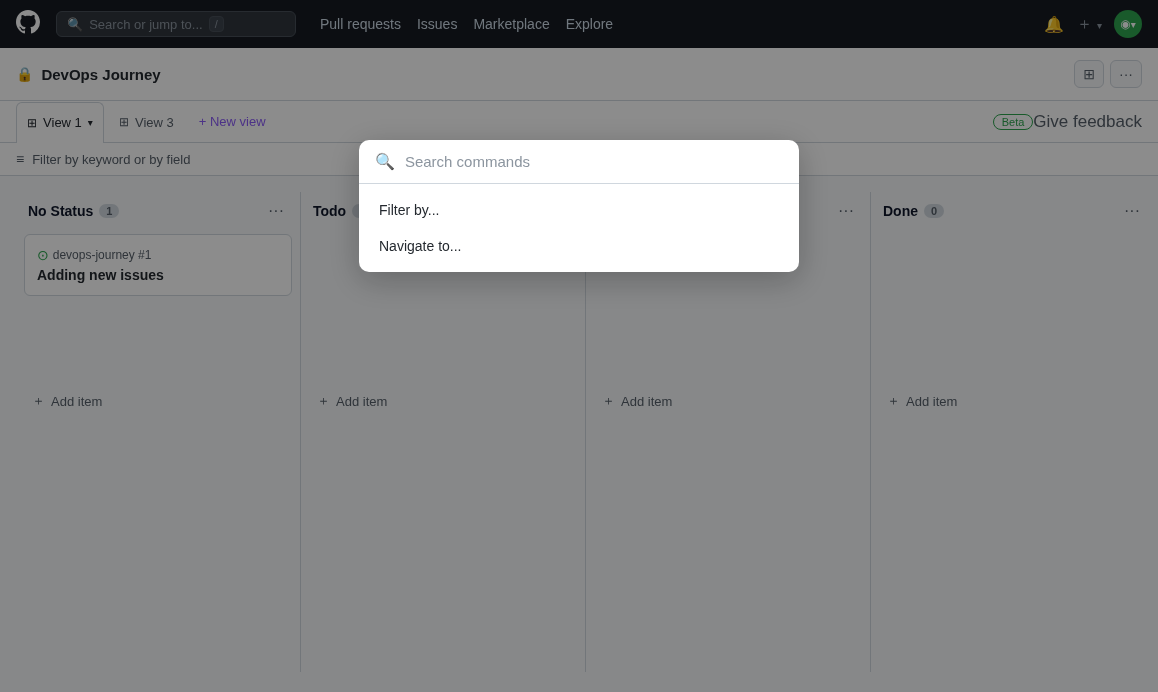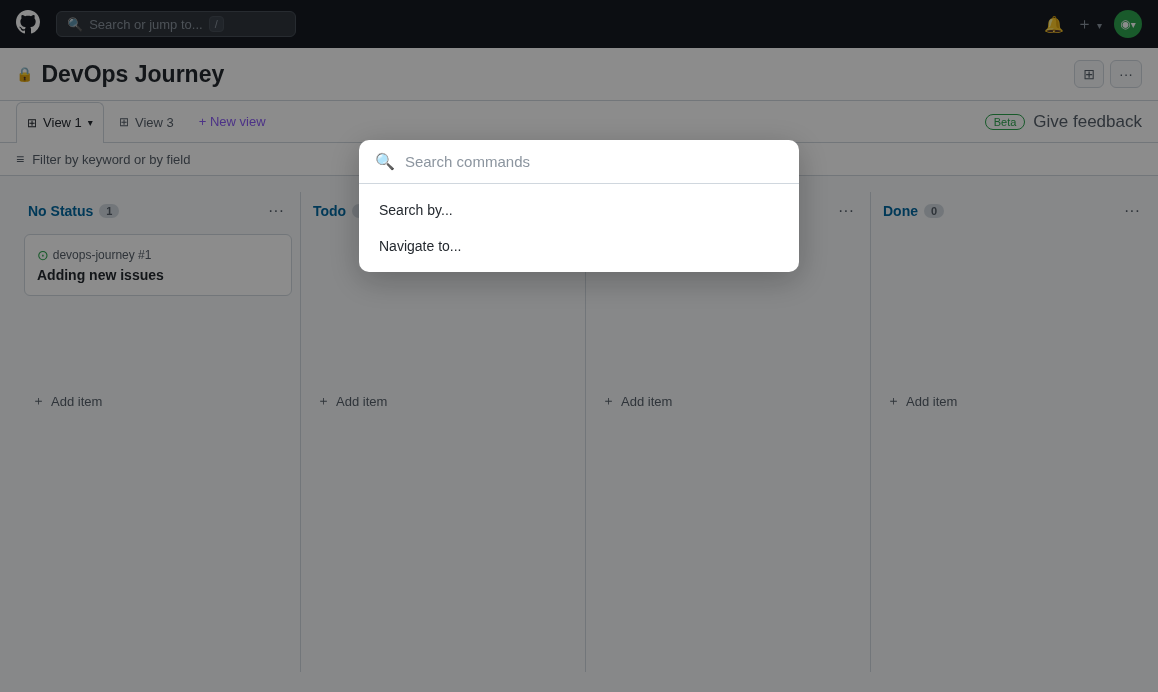--- a/index.html
+++ b/index.html
@@ -32,21 +32,21 @@
     .nav-icon-btn { color: #8b949e; font-size: 16px; cursor: pointer; background: none; border: none; }
     .nav-avatar { width: 28px; height: 28px; border-radius: 50%; background: #2ea44f; display: flex; align-items: center; justify-content: center; color: #fff; font-size: 12px; cursor: pointer; }
 
     
     .project-header {
       background: #fff; border-bottom: 1px solid #d0d7de;
       padding: 12px 16px; display: flex; align-items: center; justify-content: space-between;
     }
     .project-title-wrap { display: flex; align-items: center; gap: 8px; }
     .lock-icon { color: #57606a; font-size: 14px; }
-    .project-title { font-size: 23px; font-weight: 600; color: #24292f; }
+    .project-title { font-size: 15px; font-weight: 600; color: #24292f; }
     .project-header-actions { display: flex; gap: 6px; }
     .icon-btn {
       background: #f6f8fa; border: 1px solid #d0d7de; border-radius: 6px;
       padding: 5px 8px; cursor: pointer; color: #57606a; font-size: 14px;
       display: flex; align-items: center;
     }
 
     
     .tabs-bar {
       background: #fff; border-bottom: 1px solid #d0d7de;
@@ -63,21 +63,21 @@
       color: #24292f; font-weight: 500;
       margin-bottom: -1px;
     }
     .tab-icon { font-size: 12px; }
     .tab-chevron { font-size: 10px; }
     .new-view-btn {
       display: flex; align-items: center; gap: 4px;
       padding: 4px 10px; background: none; border: none;
       cursor: pointer; font-size: 13px; color: #8b5cf6; border-radius: 6px;
     }
-    .tabs-right { margin-left: auto; display: flex; align-items: center; gap: 8px; }
+    .tabs-right { margin-left: auto; display: flex; align-items: center; }
     .beta-badge {
       background: none; border: 1px solid #2da44e;
       border-radius: 20px; padding: 1px 8px; font-size: 11px;
       color: #2da44e; font-weight: 500;
     }
     .feedback-link { color: #57606a; font-size: 17px; cursor: pointer; }
 
     
     .filter-bar {
       background: #fff; border-bottom: 1px solid #d0d7de;
@@ -94,21 +94,21 @@
     }
     .board-column {
       background: #f6f8fa; min-width: 285px; max-width: 285px;
       border-right: 1px solid #d0d7de; padding: 0 8px; flex-shrink: 0;
     }
     .board-column:last-child { border-right: none; }
     .col-header {
       display: flex; align-items: center; padding: 8px 4px 12px;
       gap: 6px;
     }
-    .col-title { font-weight: 600; font-size: 14px; color: #0369a1; }
+    .col-title { font-weight: 600; font-size: 14px; color: #0f172a; }
     .col-count {
       background: #d0d7de; color: #57606a; font-size: 11px; font-weight: 600;
       border-radius: 20px; padding: 1px 6px; min-width: 20px; text-align: center;
     }
     .col-menu-btn {
       margin-left: auto; background: none; border: none; cursor: pointer;
       color: #57606a; font-size: 16px; padding: 2px 4px; border-radius: 4px;
     }
 
     
@@ -166,20 +166,26 @@
   <span class="top-nav-logo">
     <svg width="24" height="24" viewBox="0 0 16 16" fill="white">
       <path d="M8 0C3.58 0 0 3.58 0 8c0 3.54 2.29 6.53 5.47 7.59.4.07.55-.17.55-.38 0-.19-.01-.82-.01-1.49-2.01.37-2.53-.49-2.69-.94-.09-.23-.48-.94-.82-1.13-.28-.15-.68-.52-.01-.53.63-.01 1.08.58 1.23.82.72 1.21 1.87.87 2.33.66.07-.52.28-.87.51-1.07-1.78-.2-3.64-.89-3.64-3.95 0-.87.31-1.59.82-2.15-.08-.2-.36-1.02.08-2.12 0 0 .67-.21 2.2.82.64-.18 1.32-.27 2-.27.68 0 1.36.09 2 .27 1.53-1.04 2.2-.82 2.2-.82.44 1.1.16 1.92.08 2.12.51.56.82 1.27.82 2.15 0 3.07-1.87 3.75-3.65 3.95.29.25.54.73.54 1.48 0 1.07-.01 1.93-.01 2.2 0 .21.15.46.55.38A8.013 8.013 0 0016 8c0-4.42-3.58-8-8-8z"></path>
     </svg>
   </span>
   <div class="search-box">
     <span>🔍</span>
     <span style="color:#8b949e;font-size:13px;">Search or jump to...</span>
     <span class="kbd">/</span>
   </div>
+  <div class="nav-links">
+    <a class="nav-link">Pull requests</a>
+    <a class="nav-link">Issues</a>
+    <a class="nav-link">Marketplace</a>
+    <a class="nav-link">Explore</a>
+  </div>
   <div class="nav-right">
     <button class="nav-icon-btn">🔔</button>
     <button class="nav-icon-btn">
       <span>＋</span>
       <span style="font-size:10px;color:#8b949e;">▾</span>
     </button>
     <div class="nav-avatar">
       <span>◉</span>
       <span style="font-size:10px;">▾</span>
     </div>
@@ -300,17 +306,17 @@
 
 </div>
 
 <div class="overlay">
   <div class="command-palette">
     <div class="cp-search-row">
       <span class="cp-search-icon">🔍</span>
       <input class="cp-input" type="text" placeholder="Search commands" style="">
     </div>
     <ul class="cp-list">
-      <li class="cp-item">Search by...</li>
+      <li class="cp-item">Filter by...</li>
       <li class="cp-item">Navigate to...</li>
     </ul>
   </div>
 </div>
 
 </body></html>

